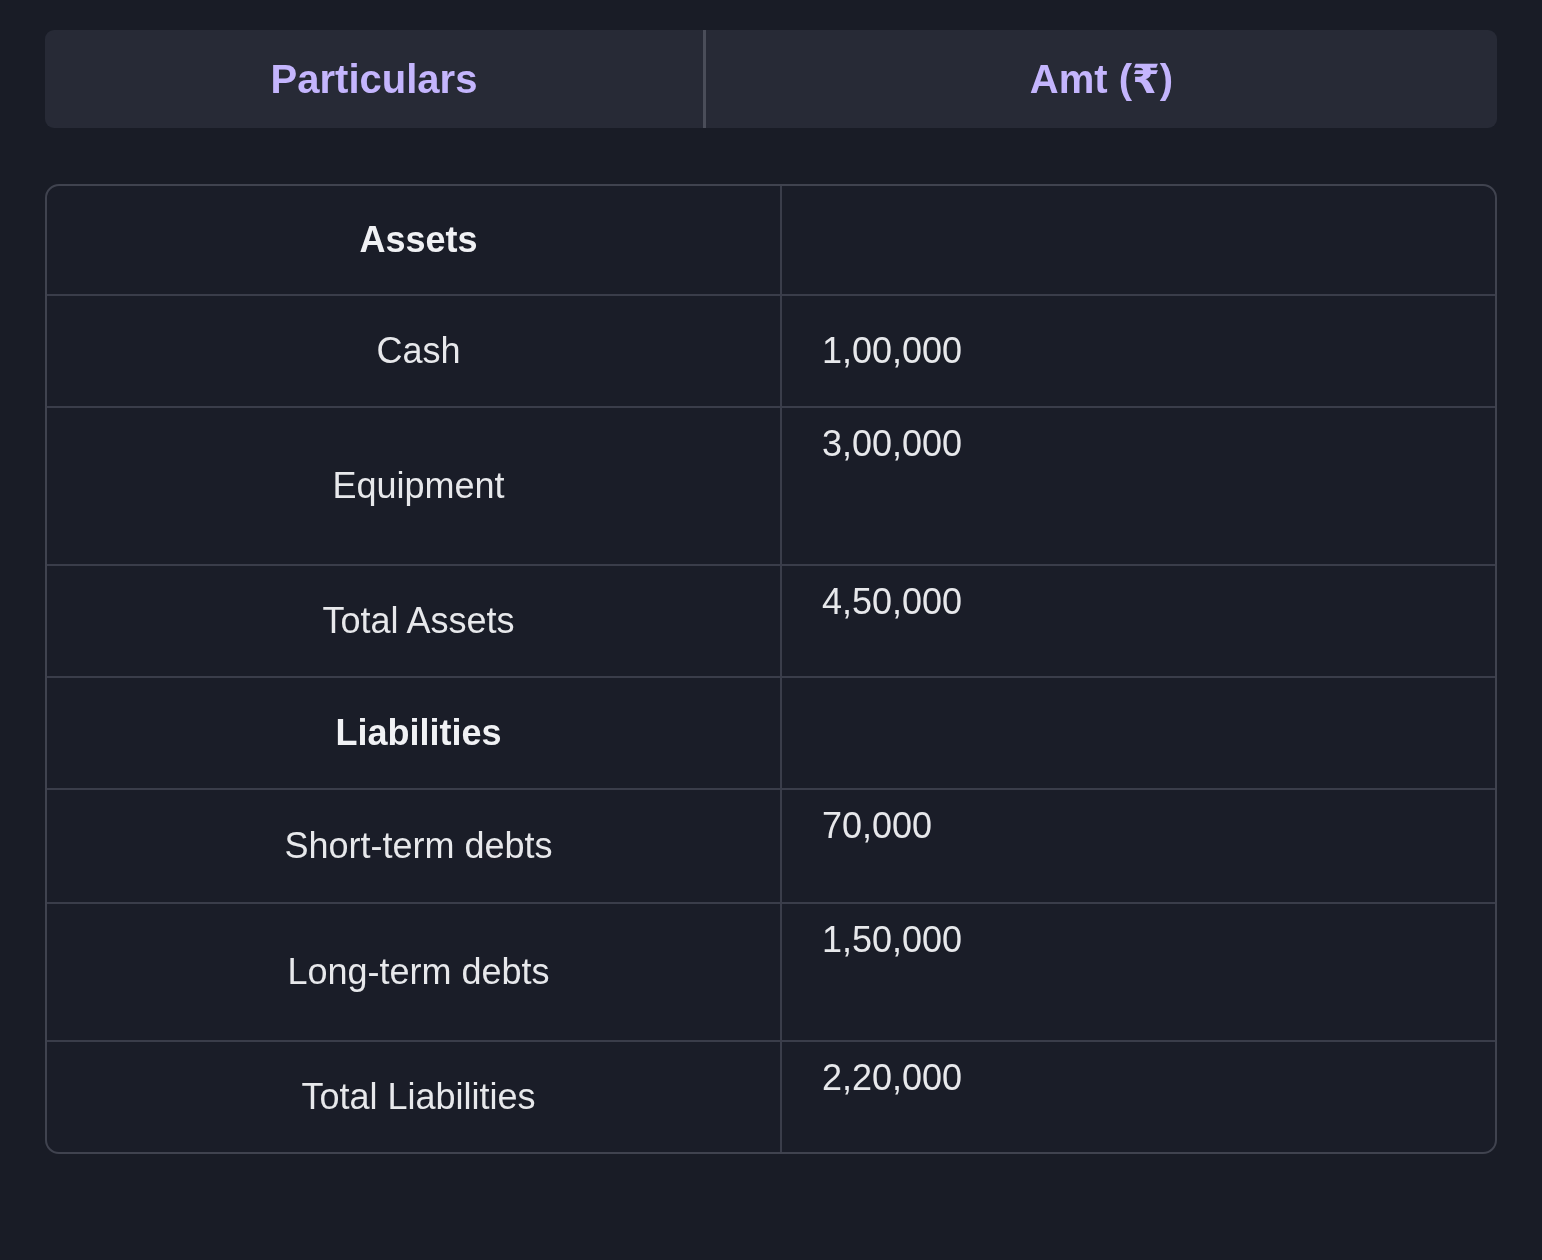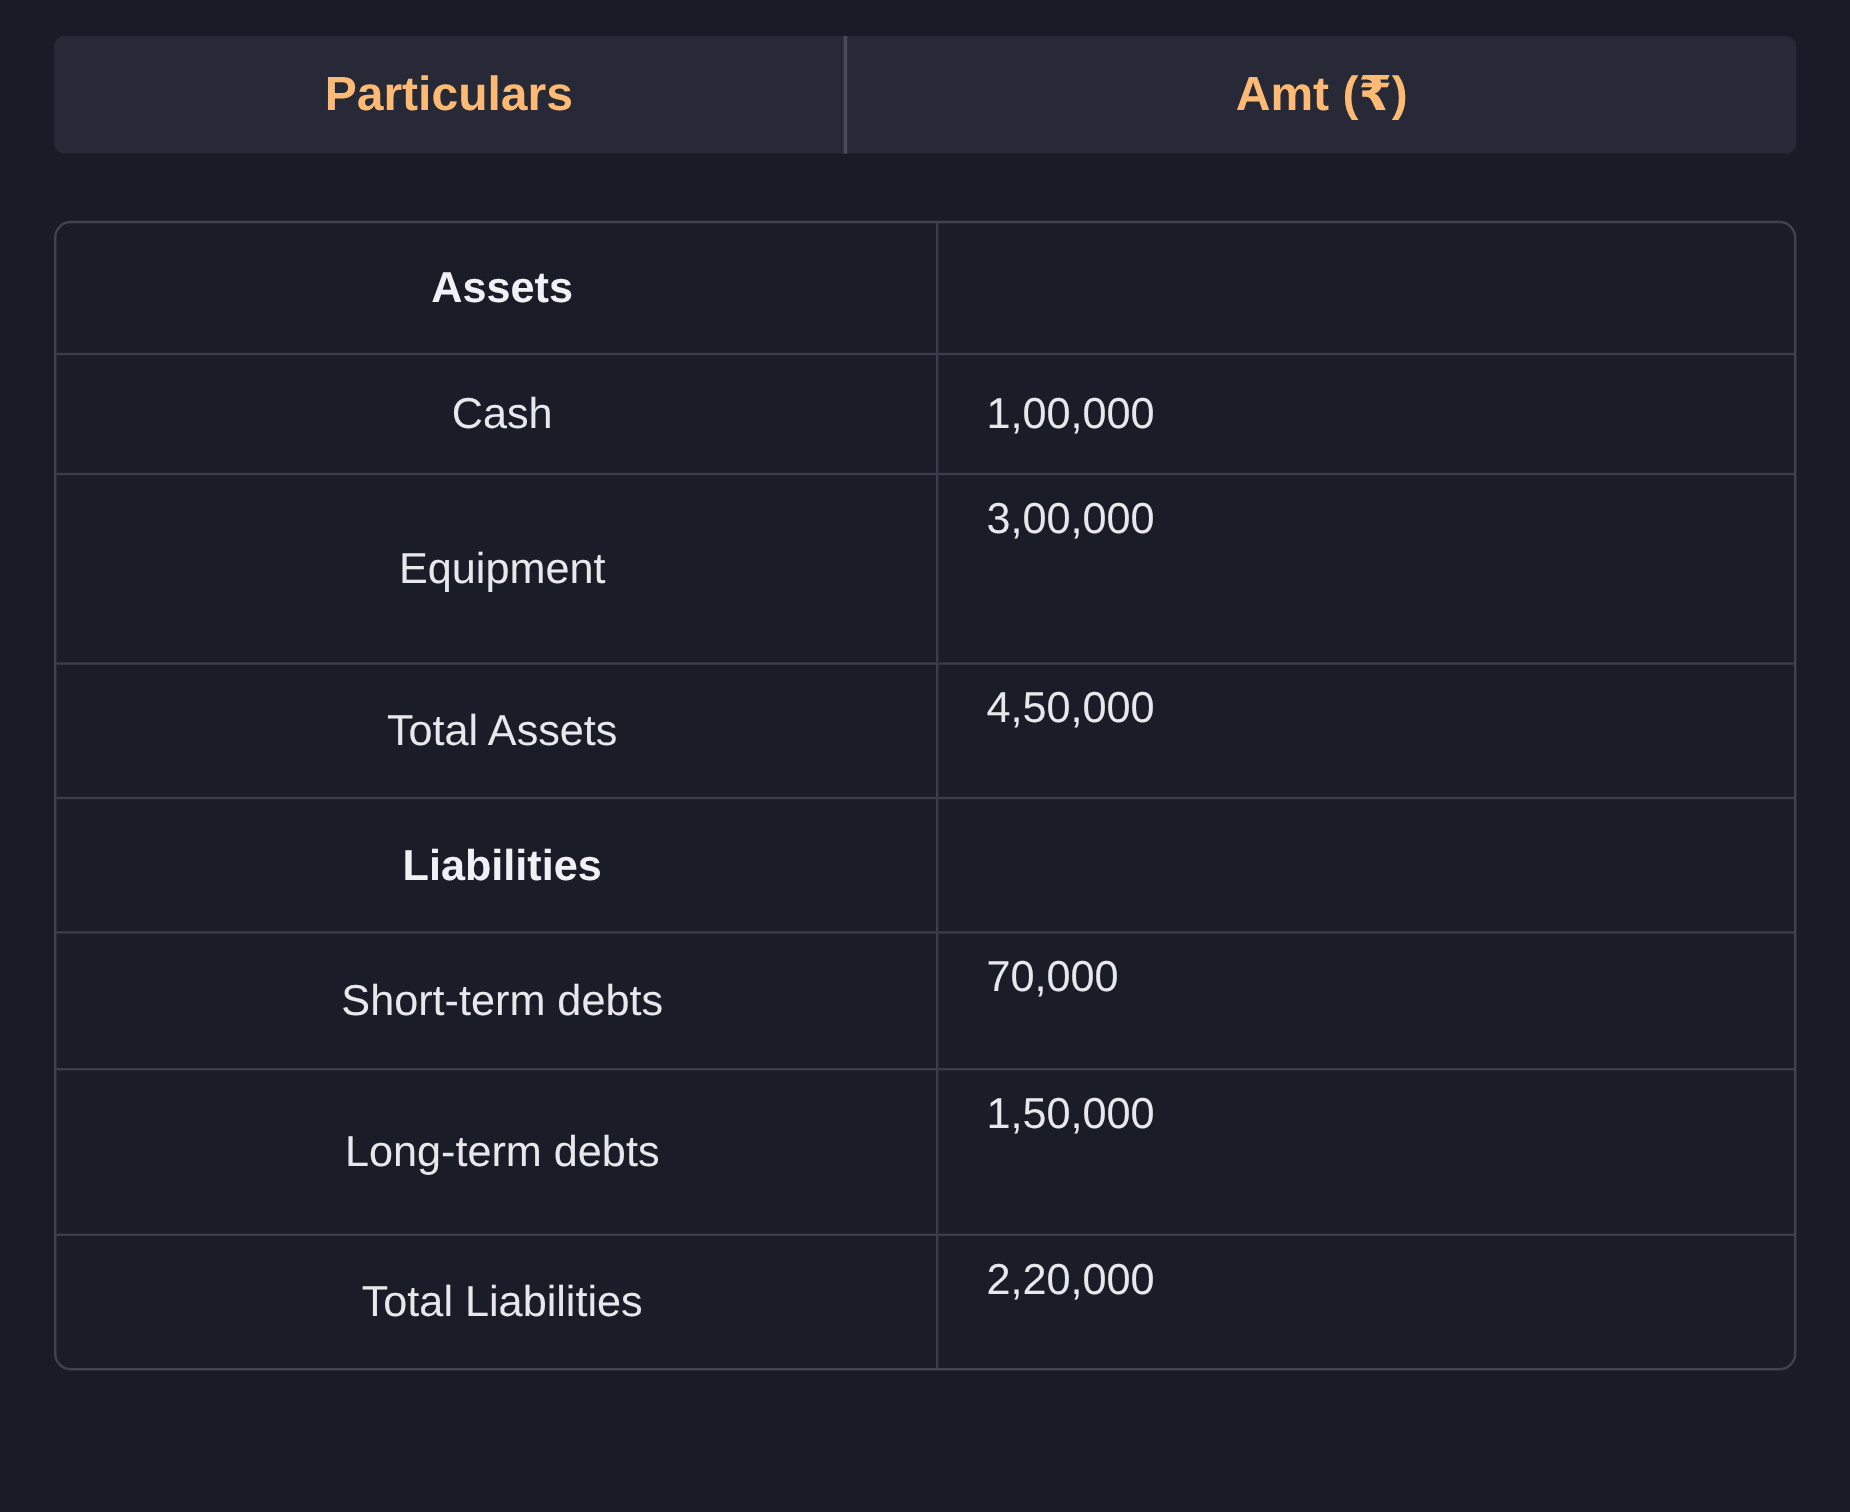--- a/index.html
+++ b/index.html
@@ -8,40 +8,40 @@
     background: #191c26;
     font-family: "Liberation Sans", "DejaVu Sans", sans-serif;
   }
   .wrap { padding: 30px 45px 0 45px; }
 
   table { border-collapse: separate; border-spacing: 0; width: 1452px; table-layout: fixed; }
 
   
   .header-table { background: #272a36; border-radius: 9px; height: 98px; }
   .header-table th {
-    font-size: 40px; font-weight: bold; color: #fdba74;
+    font-size: 40px; font-weight: bold; color: #c4b5fd;
     text-align: center; vertical-align: middle; padding: 0;
   }
   .header-table th.col-particulars { width: 658px; border-right: 3px solid #4a4d59; }
 
   
   .body-table {
     margin-top: 56px;
     background: #1a1d28;
     border: 2px solid #40434f;
     border-radius: 14px;
     color: #e7e8eb;
     font-size: 36px; line-height: 48px;
   }
   .body-table td { padding: 0 30px 0 40px; vertical-align: middle; }
   .body-table td.label { width: 663px; border-right: 2px solid #3a3d4a; text-align: center; }
   .body-table tr + tr td { border-top: 2px solid #3a3d4a; }
 
   .body-table tr:nth-child(1) { height: 108px; }
-  .body-table tr:nth-child(2) { height: 100px; }
+  .body-table tr:nth-child(2) { height: 112px; }
   .body-table tr:nth-child(3) { height: 158px; }
   .body-table tr:nth-child(4) { height: 112px; }
   .body-table tr:nth-child(5) { height: 112px; padding-left: 12px; }
   .body-table tr:nth-child(6) { height: 114px; }
   .body-table tr:nth-child(7) { height: 138px; }
   .body-table tr:nth-child(8) { height: 112px; }
   .body-table tr:nth-child(9) { height: 141px; }
 
   tr.section td.label { font-weight: bold; color: #f0f1f4; }
   td.value.lifted { vertical-align: top; padding-top: 12px; }

